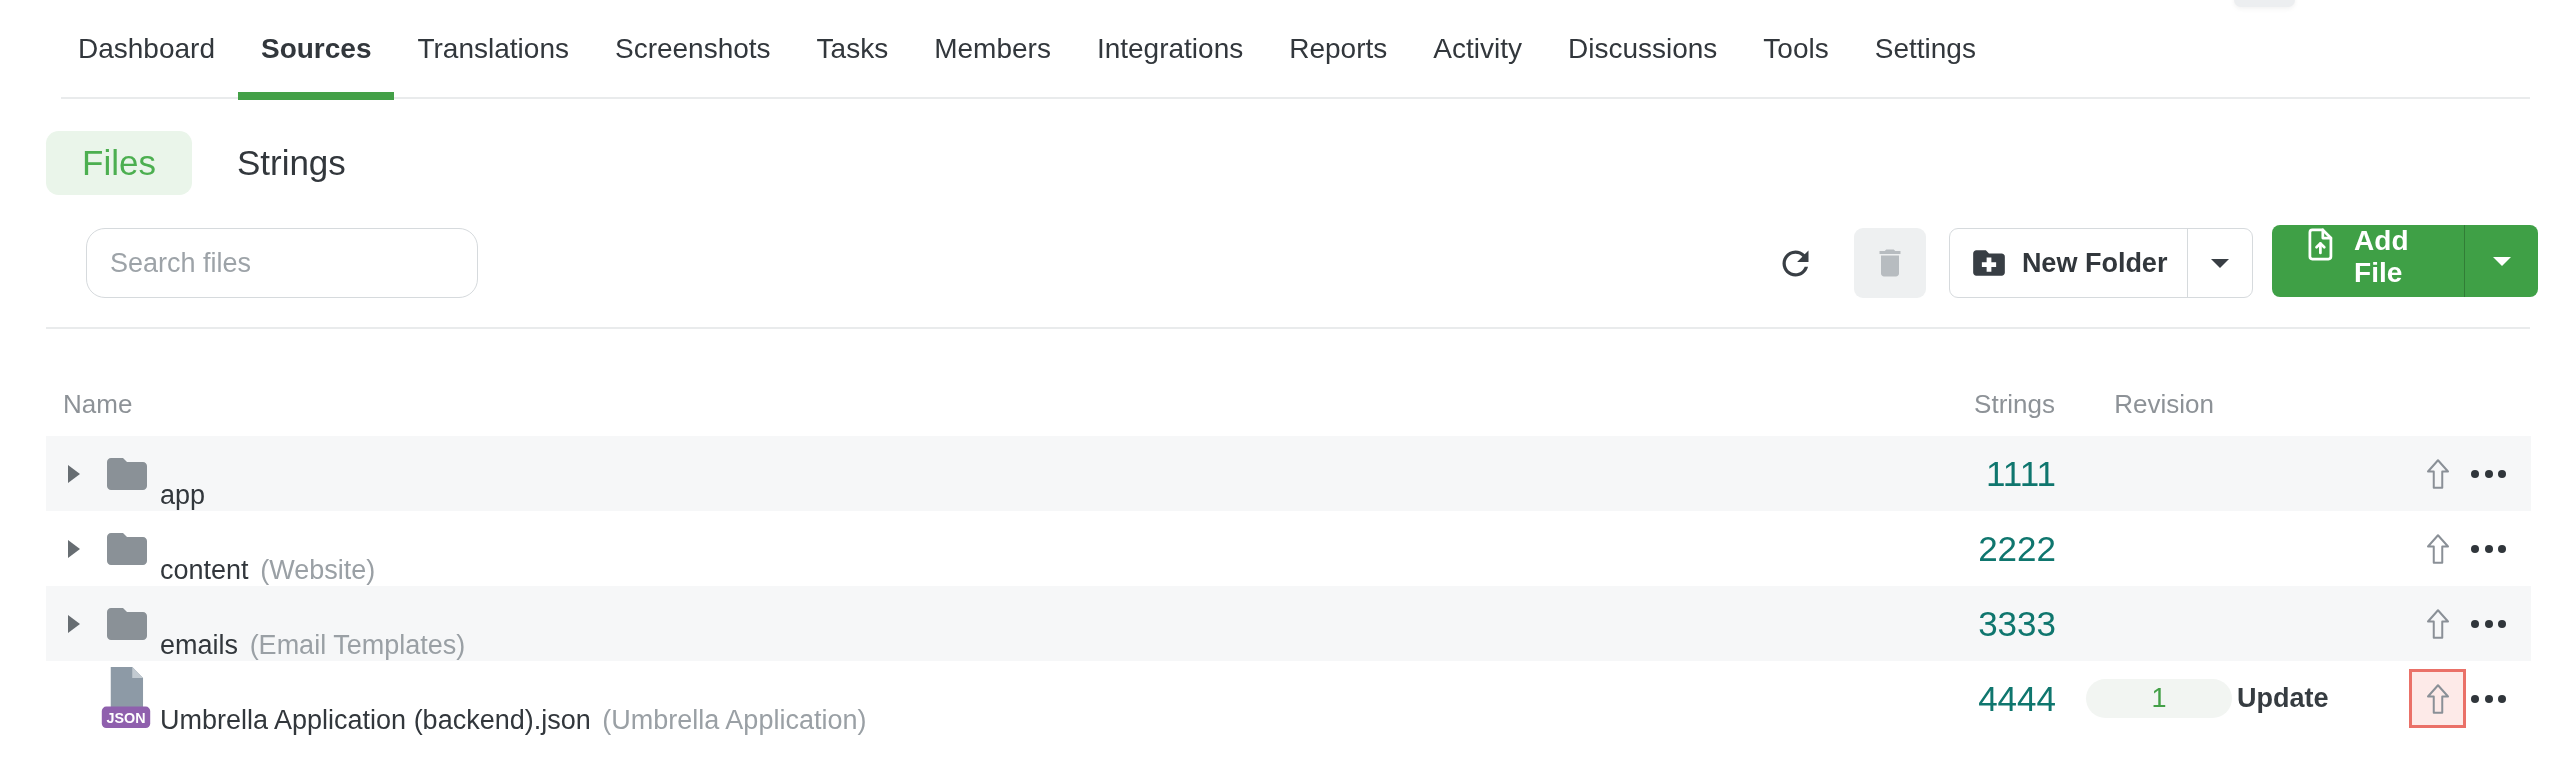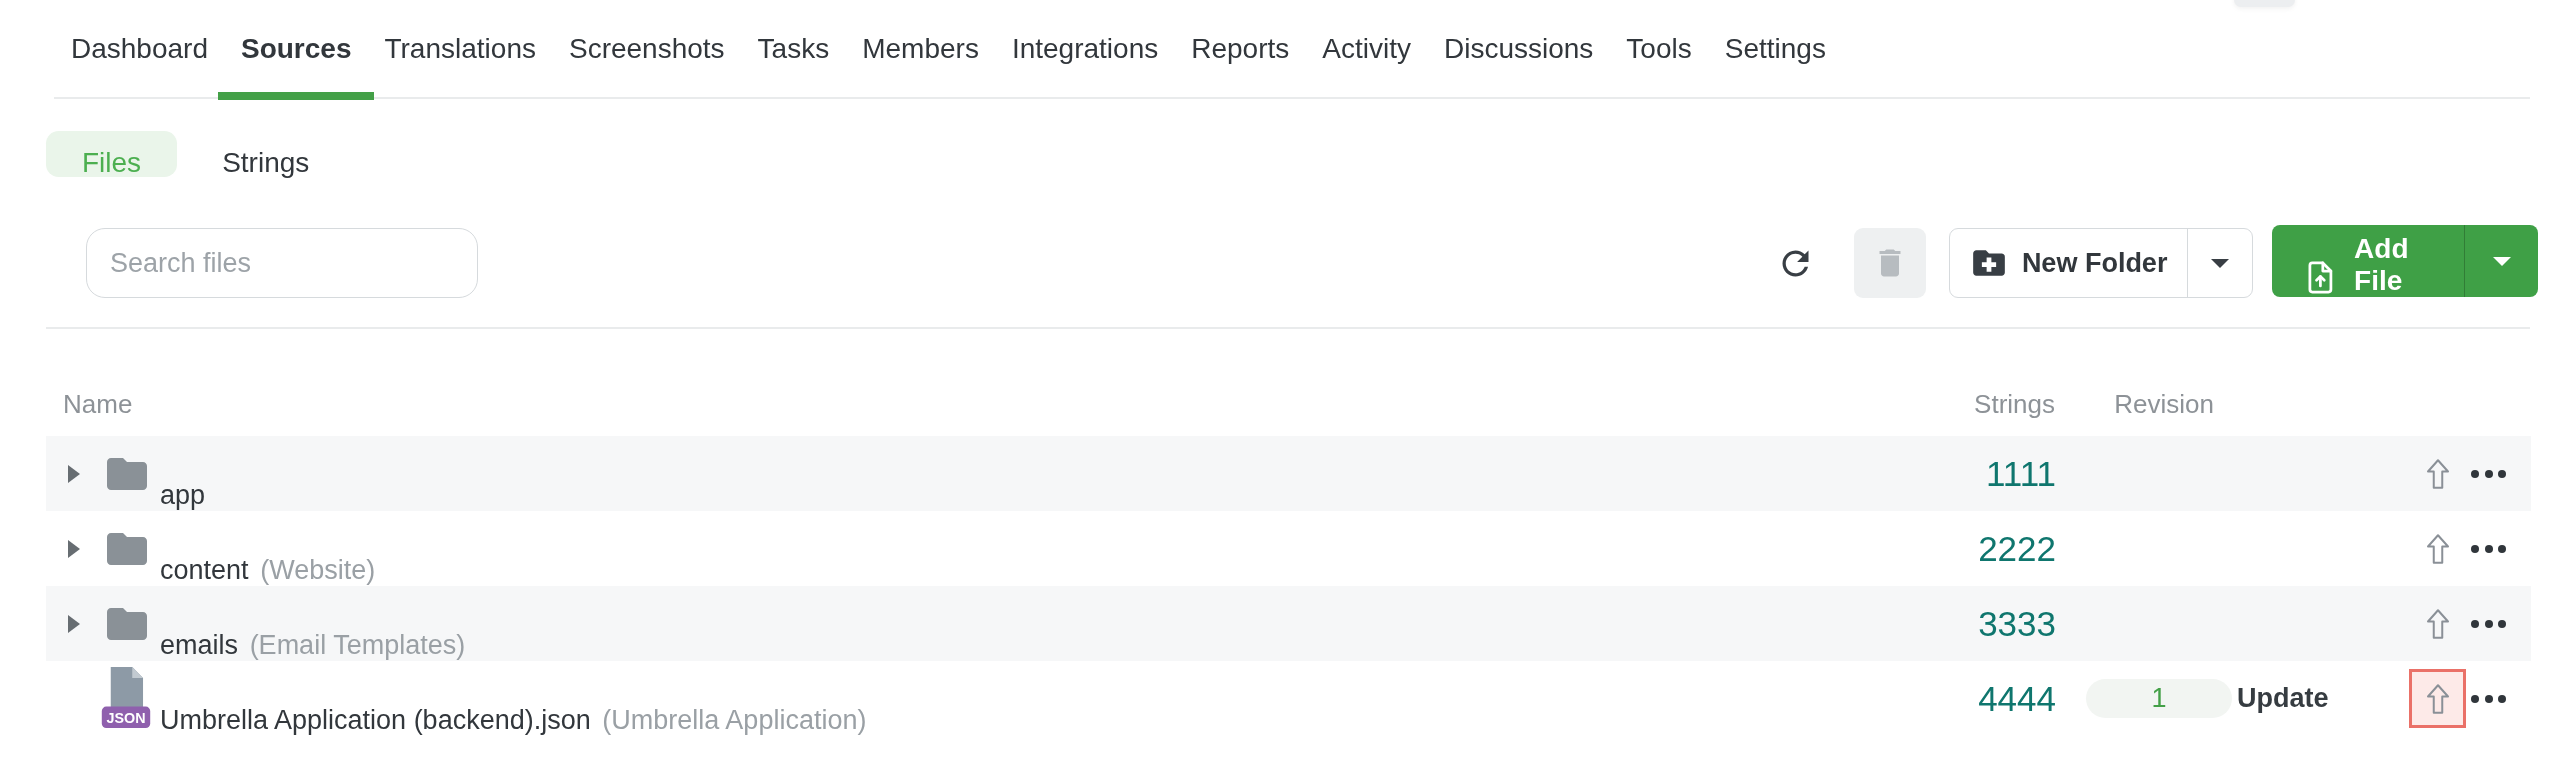--- a/index.html
+++ b/index.html
@@ -4,32 +4,32 @@
 <style>
   html,body{margin:0;padding:0;background:#fff;}
   .page{position:relative;width:2576px;height:764px;background:#fff;overflow:hidden;
         font-family:"Liberation Sans",sans-serif;color:#32373c;}
 
   
   .top-partial{position:absolute;left:2234px;top:-7.2px;width:61px;height:14.3px;
         background:#eceef0;border-radius:8px;box-shadow:0 1.8px 5.4px rgba(0,0,0,.06);}
 
   
-  .main-nav{position:absolute;left:54px;right:46px;top:0;height:97px;
-        display:flex;align-items:center;gap:33px;padding-left:17px;
+  .main-nav{position:absolute;left:61px;right:46px;top:0;height:97px;
+        display:flex;align-items:center;gap:46px;padding-left:17px;
         border-bottom:2.7px solid #e9ebec;}
   .nav-item{font-size:28px;color:#32373c;text-decoration:none;cursor:pointer;
         position:relative;line-height:97px;height:97px;white-space:nowrap;}
   .nav-item.active{font-weight:700;}
   .nav-item.active::after{content:"";position:absolute;left:-23px;right:-23px;bottom:-2.7px;
         height:8px;background:#43a047;}
 
   
   .view-tabs{position:absolute;left:46px;top:131px;display:flex;align-items:center;gap:45px;}
-  .tab{font-size:28px;height:46px;line-height:64px;cursor:pointer;border:none;background:none;
+  .tab{font-size:35px;height:64px;line-height:64px;cursor:pointer;border:none;background:none;
         font-family:inherit;padding:0;}
   .tab.files{background:#eaf5ea;color:#4caf50;border-radius:12.5px;padding:0 36px;}
   .tab.strings{color:#32373c;}
 
   
   .search-input{position:absolute;left:46px;top:228px;width:392px;height:70px;box-sizing:border-box;
         border:1.8px solid #d6dadd;border-radius:19px;padding:0 23px;font-size:27px;
         font-family:inherit;color:#32373c;outline:none;margin-left:40px;}
   .search-input::placeholder{color:#9da3a8;}
   .iconbtn{position:absolute;display:flex;align-items:center;justify-content:center;
@@ -39,21 +39,21 @@
   .split-btn{position:absolute;display:flex;align-items:stretch;box-sizing:border-box;cursor:pointer;}
   .new-folder{left:1949px;top:228px;width:304px;height:70px;background:#fff;
         border:1.8px solid #d6dadd;border-radius:9px;}
   .new-folder .main{flex:1;display:flex;align-items:center;justify-content:center;gap:14.3px;
         font-size:27px;font-weight:700;color:#32373c;}
   .new-folder .caret-sec{width:64px;display:flex;align-items:center;justify-content:center;
         border-left:1.8px solid #d6dadd;}
   .caret-down{width:0;height:0;border-left:9px solid transparent;border-right:9px solid transparent;
         border-top:9.8px solid #383e44;}
   .add-file{left:2272px;top:225px;width:266px;height:72px;background:#3fa046;border-radius:8px;}
-  .add-file .main{flex:1;display:flex;align-items:flex-end;justify-content:center;gap:14.3px;
+  .add-file .main{flex:1;display:flex;align-items:flex-start;justify-content:center;gap:14.3px;
         font-size:28px;font-weight:700;color:#fff;margin-left:29px;}
   .add-file .caret-sec{width:73px;display:flex;align-items:center;justify-content:center;
         border-left:1.8px solid rgba(0,0,0,.22);}
   .caret-down.white{border-top-color:#fff;}
 
   .content-divider{position:absolute;left:46px;right:46px;top:327px;height:1.8px;background:#e9ebec;}
 
   
   .th{position:absolute;font-size:26px;color:#8d9297;line-height:27px;top:391px;}
   .th.name{left:63px;}

